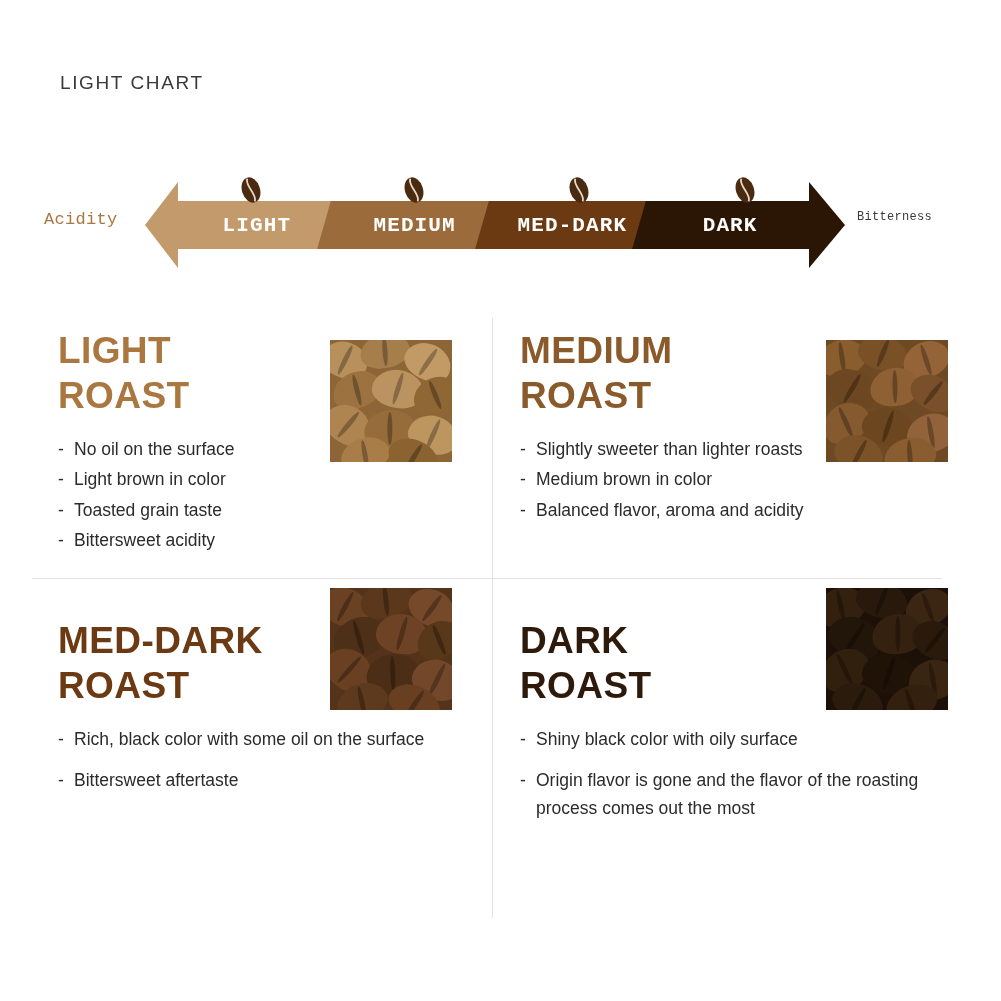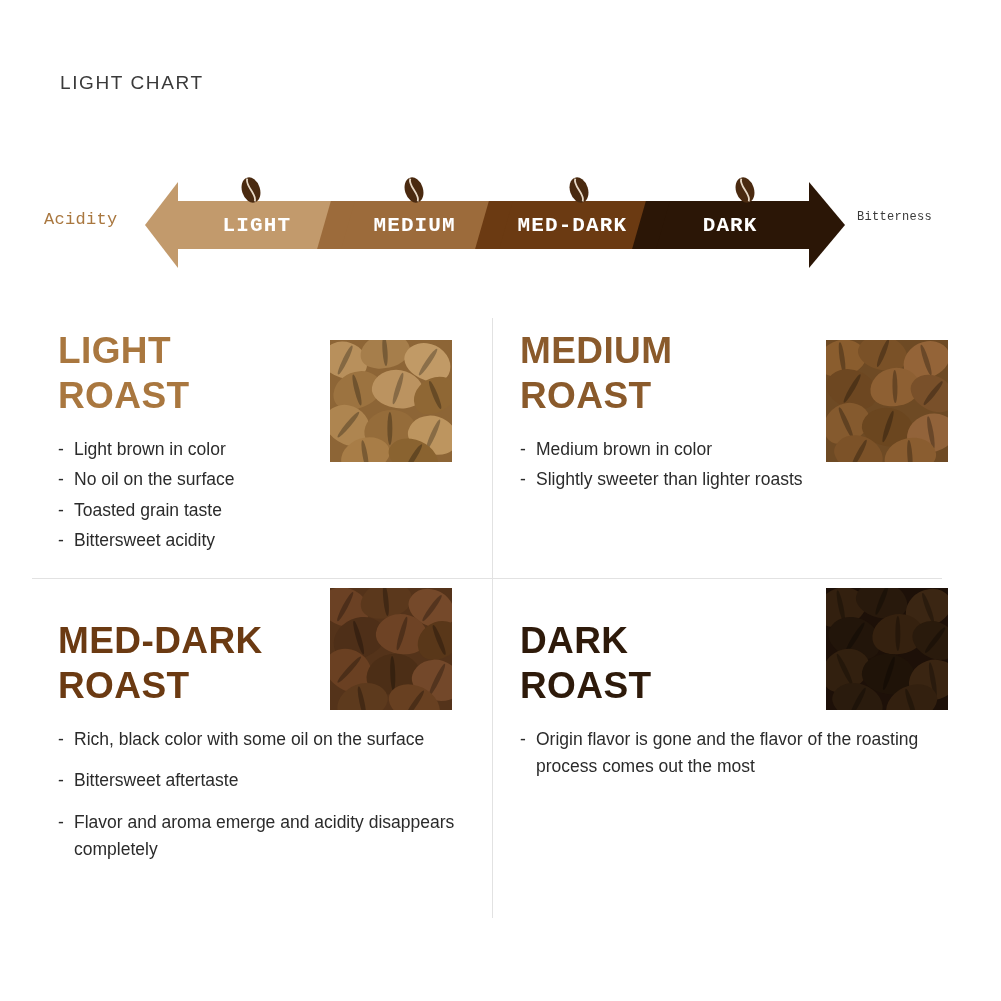--- a/index.html
+++ b/index.html
@@ -283,56 +283,57 @@
 <div class="grid">
   <div class="v-divider"></div>
   <div class="h-divider"></div>
 
   <div class="cell cell-tl">
     <div class="roast-head head-light">
       <div>LIGHT</div>
       <div>ROAST</div>
     </div>
     <ul class="bullets">
+      <li>No oil on the surface</li>
       <li>Light brown in color</li>
-      <li>No oil on the surface</li>
       <li>Toasted grain taste</li>
       <li>Bittersweet acidity</li>
     </ul>
   </div>
 
   <div class="cell cell-tr">
     <div class="roast-head head-medium">
       <div>MEDIUM</div>
       <div>ROAST</div>
     </div>
     <ul class="bullets">
+      <li>Slightly sweeter than lighter roasts</li>
       <li>Medium brown in color</li>
-      <li>Slightly sweeter than lighter roasts</li>
+      <li>Balanced flavor, aroma and acidity</li>
     </ul>
   </div>
 
   <div class="cell cell-bl">
     <div class="roast-head head-meddark">
       <div>MED-DARK</div>
       <div>ROAST</div>
     </div>
     <ul class="bullets loose">
       <li>Rich, black color with some oil on the surface</li>
       <li>Bittersweet aftertaste</li>
-      <li>Flavor and aroma emerge and acidity disappears completely</li>
     </ul>
   </div>
 
   <div class="cell cell-br">
     <div class="roast-head head-dark">
       <div>DARK</div>
       <div>ROAST</div>
     </div>
     <ul class="bullets loose">
+      <li>Shiny black color with oily surface</li>
       <li>Origin flavor is gone and the flavor of the roasting process comes out the most</li>
     </ul>
   </div>
 
   <div class="bean-photo ph-tl" style="background:#8d6536;">
     <span class="b" style="left:-8px;  top:2px;  width:46px; height:36px; background:#b8905c; transform:rotate(18deg);"></span>
     <span class="b" style="left:30px;  top:-6px; width:50px; height:34px; background:#a67e4b; transform:rotate(-12deg);"></span>
     <span class="b" style="left:74px;  top:4px;  width:48px; height:36px; background:#c19a66; transform:rotate(26deg);"></span>
     <span class="b" style="left:2px;   top:32px; width:50px; height:36px; background:#9c7340; transform:rotate(-22deg);"></span>
     <span class="b" style="left:42px;  top:30px; width:52px; height:38px; background:#bb9360; transform:rotate(9deg);"></span>

